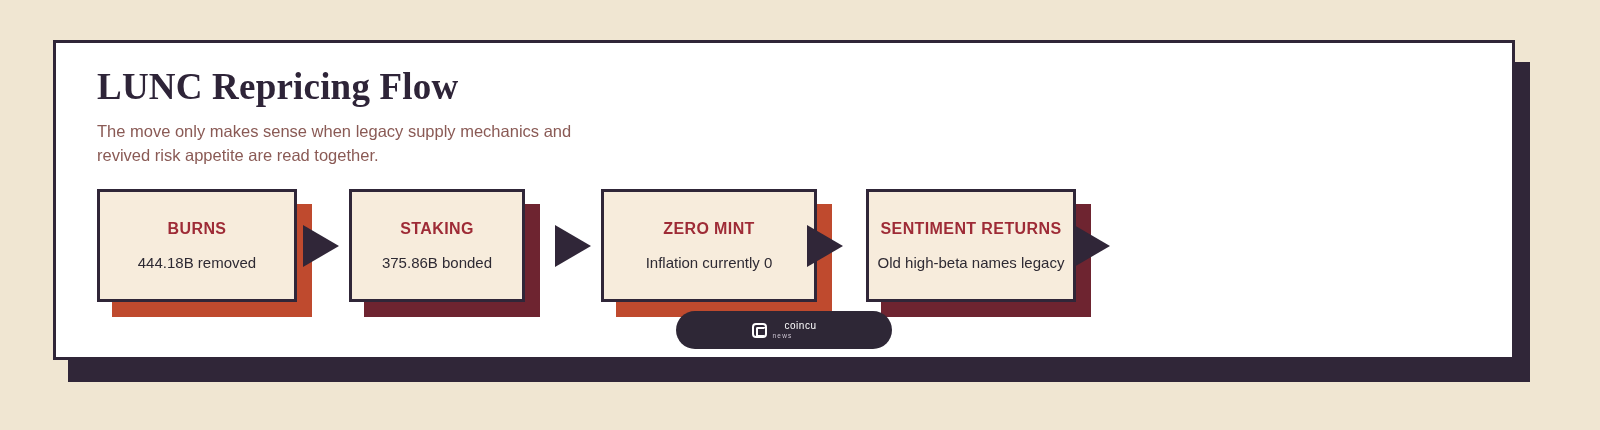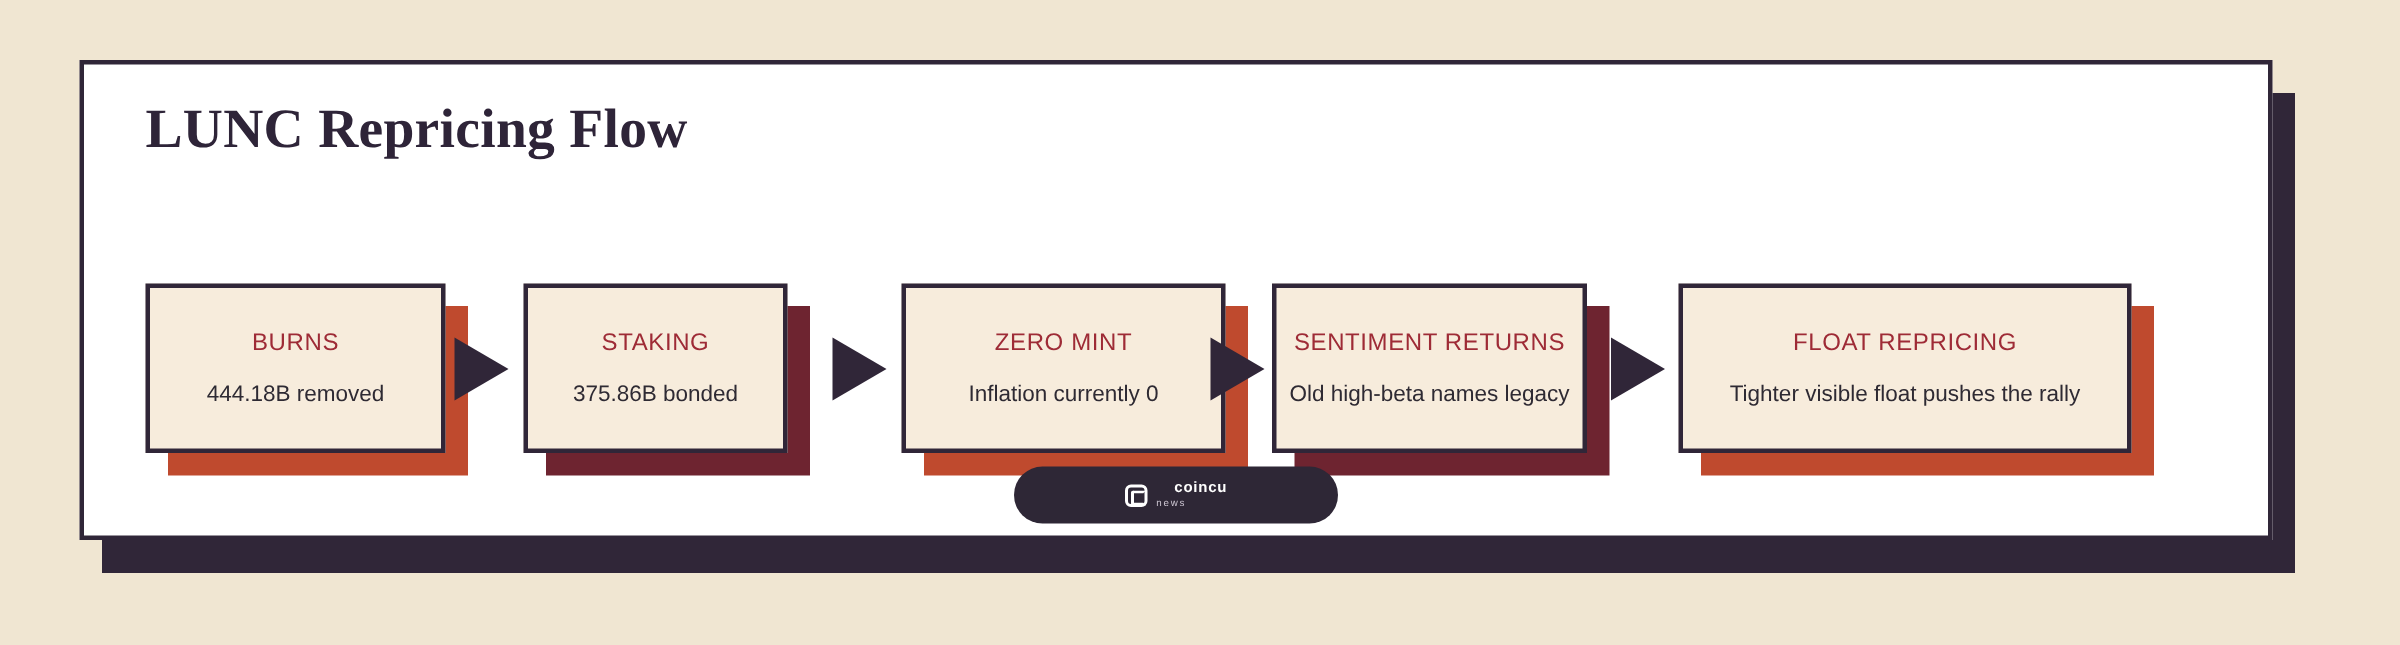--- a/index.html
+++ b/index.html
@@ -99,21 +99,21 @@
     flex-direction: column;
     align-items: center;
     justify-content: center;
     gap: 16px;
     padding: 6px 10px;
     z-index: 2;
   }
 
   .node-title {
     font-size: 16px;
-    font-weight: normal;
+    font-weight: bold;
     color: #9e2b36;
     letter-spacing: 0.4px;
     text-align: center;
     white-space: nowrap;
   }
 
   .node-value {
     font-size: 15px;
     color: #2e2a33;
     text-align: left;
@@ -165,21 +165,21 @@
     height: 6px;
     border: 2px solid #ffffff;
     border-right-color: transparent;
     border-radius: 2px 0 0 2px;
   }
 
   #brand-text { line-height: 1; }
   #brand-name {
     display: block;
     font-size: 10px;
-    font-weight: bold;
+    font-weight: normal;
     color: #ffffff;
     letter-spacing: 0.5px;
     margin-left: 12px;
   }
   #brand-sub {
     display: block;
     font-size: 6.5px;
     color: #cfc8d4;
     letter-spacing: 1.2px;
     margin-top: 1.5px;
@@ -187,20 +187,21 @@
 </style>
 </head>
 <body>
 
 <div id="panel-shadow"></div>
 
 <div id="panel">
 
   <div id="header">
     <div id="page-title">LUNC Repricing Flow</div>
+    <div id="page-subtitle">The move only makes sense when legacy supply mechanics and revived risk appetite are read together.</div>
   </div>
 
   <div id="flow-row">
       <div class="flow-node" style="left: 0px; width: 200px;">
         <div class="node-shadow orange"></div>
         <div class="node-card">
           <div class="node-title">BURNS</div>
           <div class="node-value">444.18B removed</div>
         </div>
       </div>
@@ -211,32 +212,25 @@
           <div class="node-value">375.86B bonded</div>
         </div>
       </div>
       <div class="flow-node" style="left: 504px; width: 216px;">
         <div class="node-shadow orange"></div>
         <div class="node-card">
           <div class="node-title">ZERO MINT</div>
           <div class="node-value">Inflation currently 0</div>
         </div>
       </div>
-      <div class="flow-node" style="left: 751px; width: 210px;">
+      <div class="flow-node" style="left: 769px; width: 210px;">
         <div class="node-shadow maroon"></div>
         <div class="node-card">
           <div class="node-title">SENTIMENT RETURNS</div>
           <div class="node-value">Old high-beta names legacy</div>
-        </div>
-      </div>
-      <div class="flow-node" style="left: 1022px; width: 302px;">
-        <div class="node-shadow orange"></div>
-        <div class="node-card">
-          <div class="node-title">FLOAT REPRICING</div>
-          <div class="node-value">Tighter visible float pushes the rally</div>
         </div>
       </div>
       <div class="flow-arrow" style="left: 206px;"></div>
       <div class="flow-arrow" style="left: 458px;"></div>
       <div class="flow-arrow" style="left: 710px;"></div>
       <div class="flow-arrow" style="left: 977px;"></div>
     </div>
 
 </div>
 

